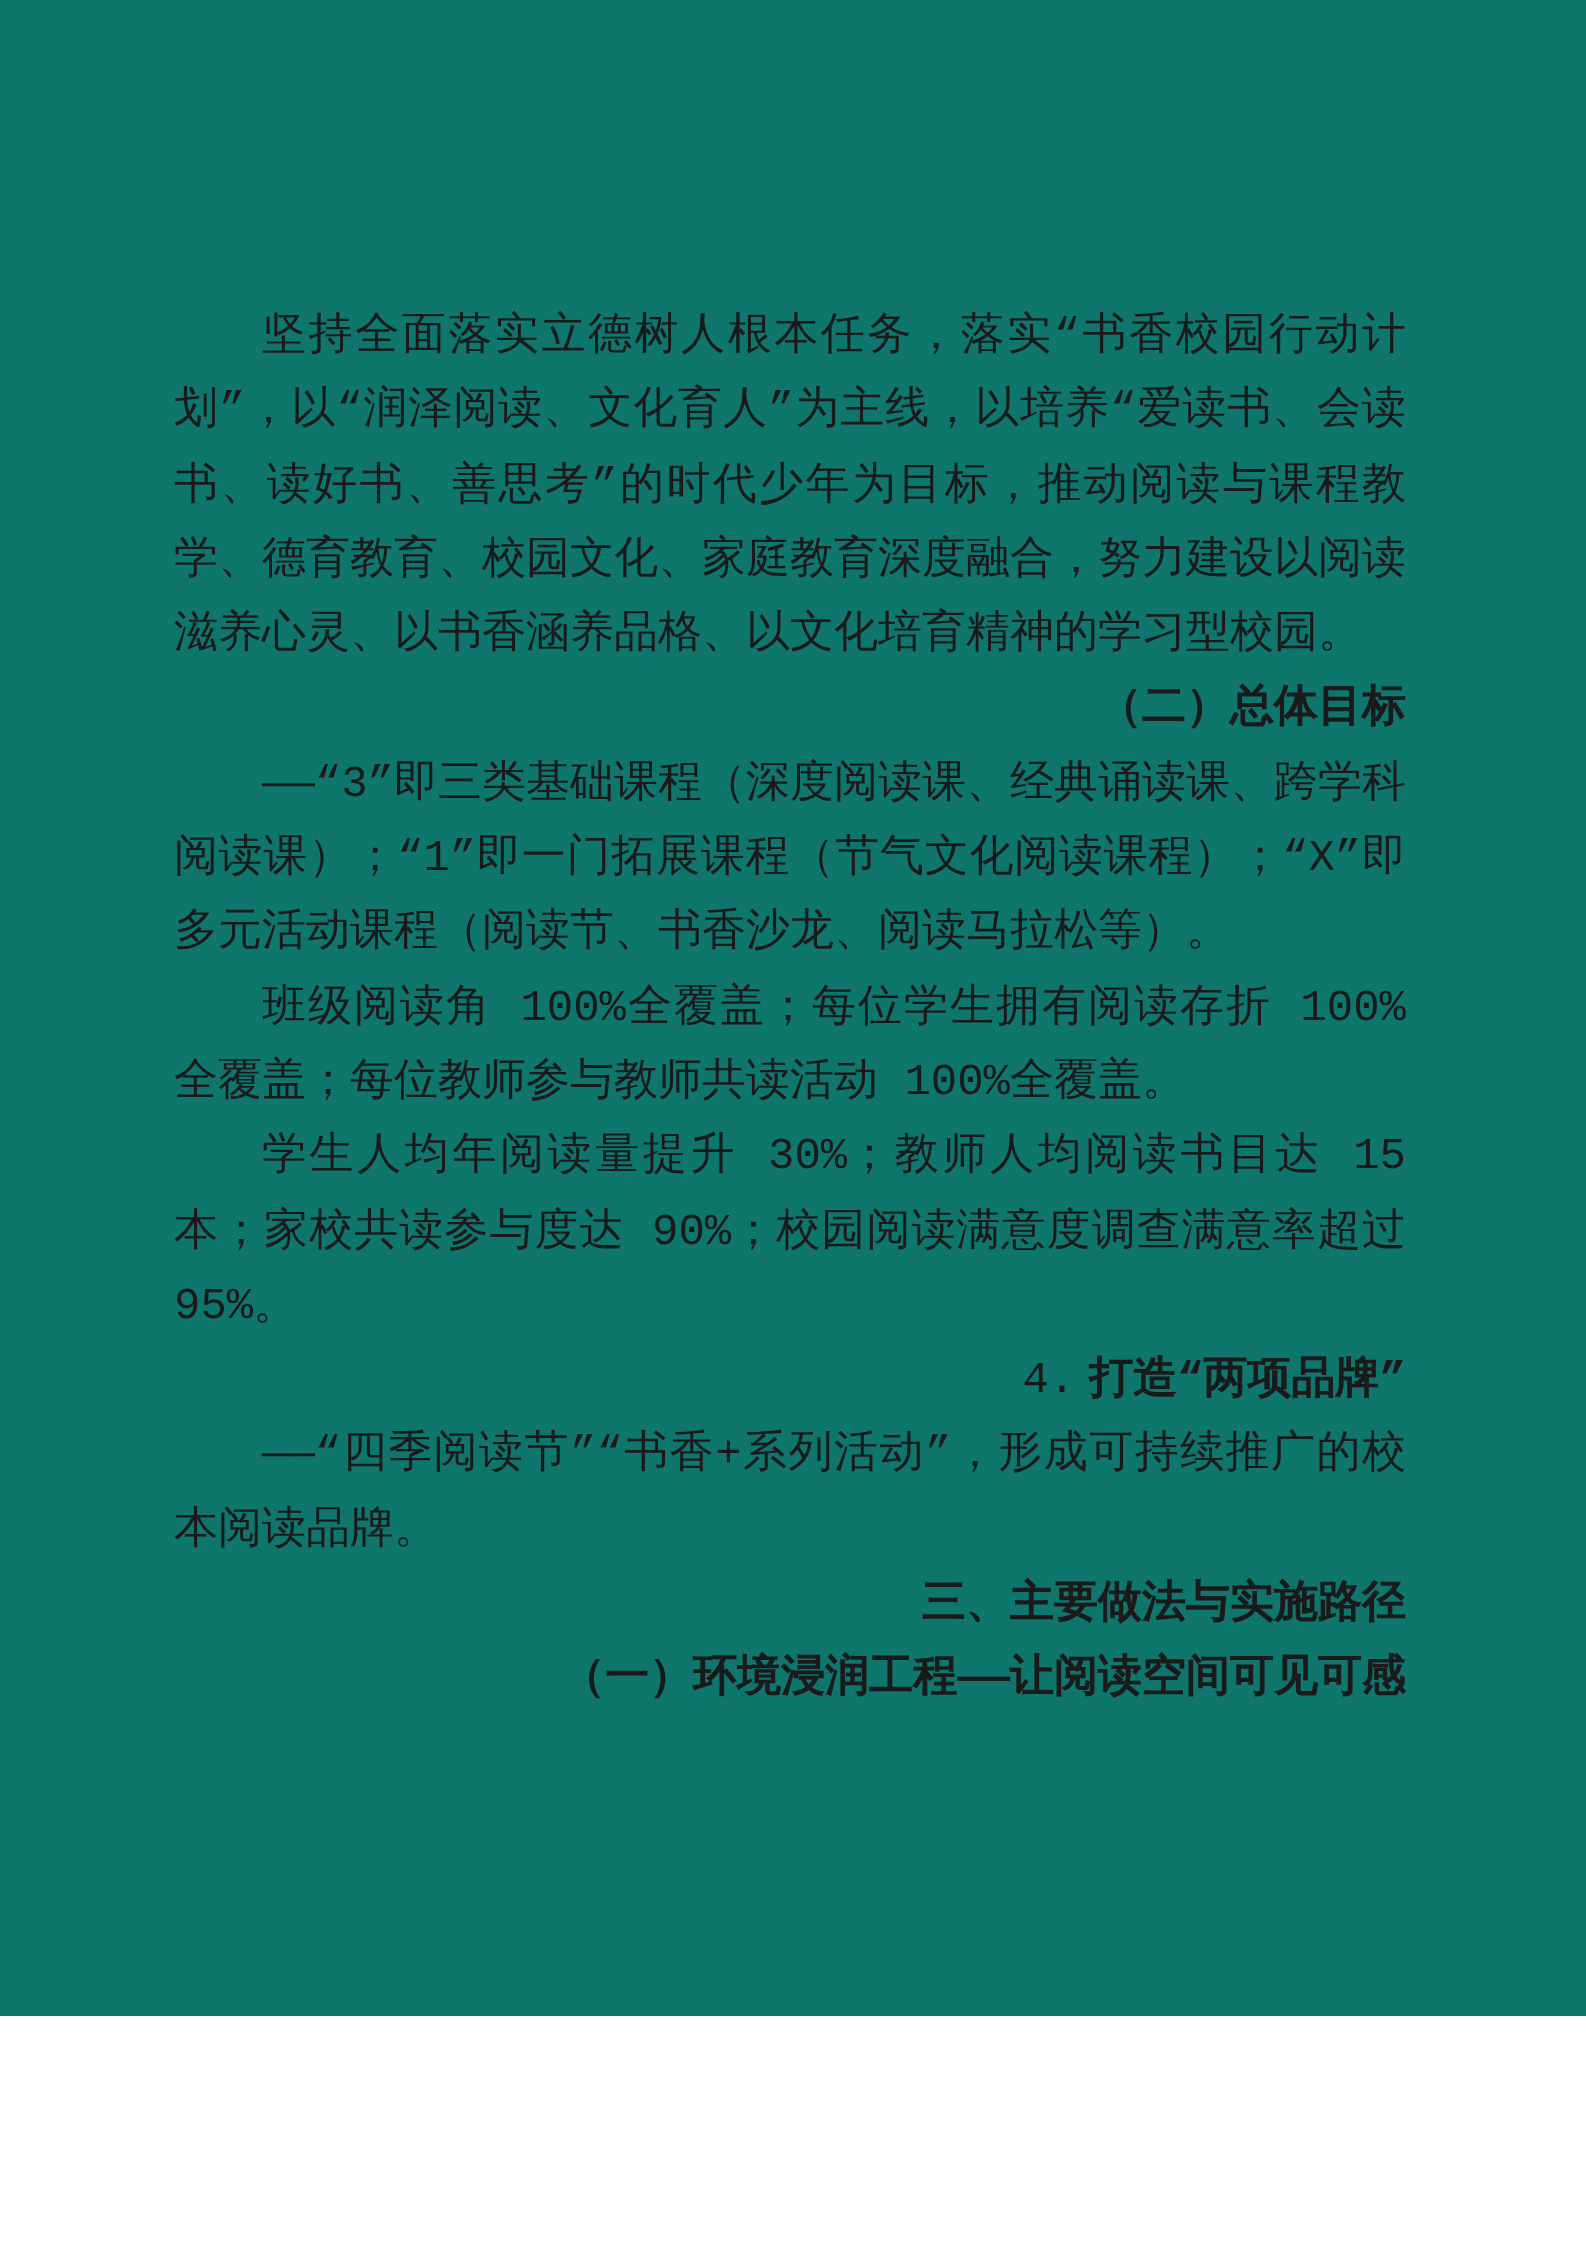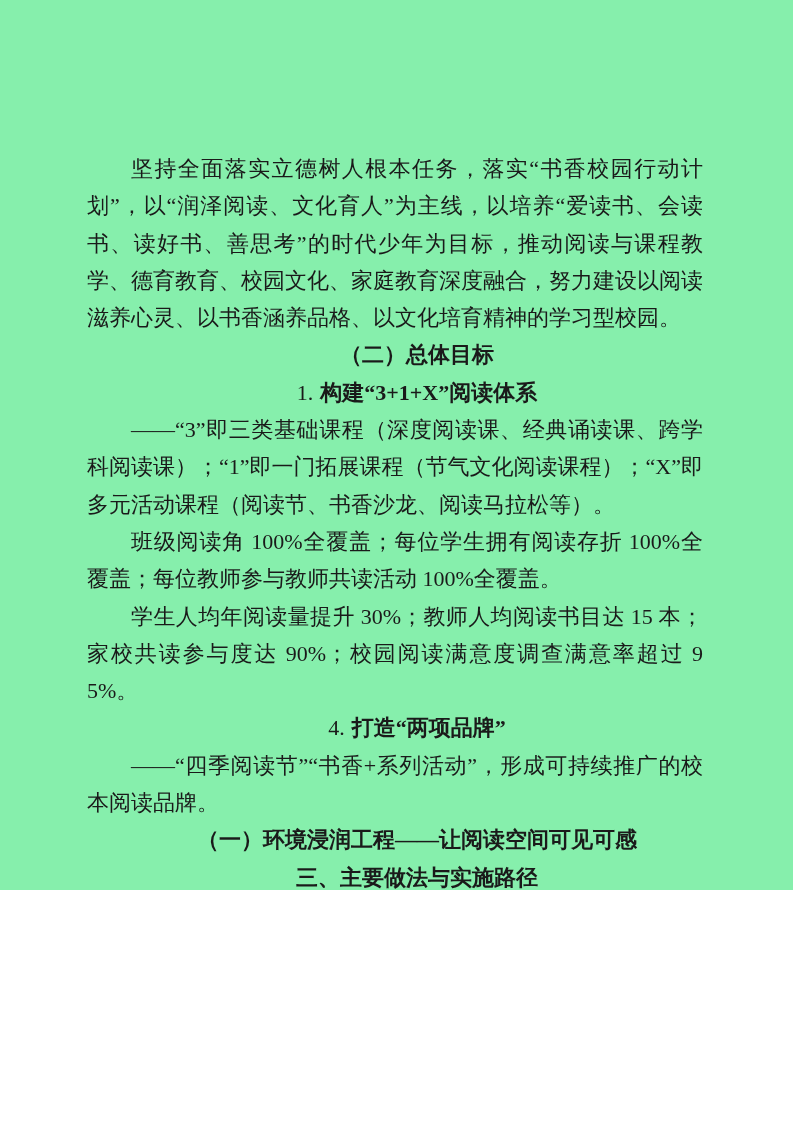--- a/index.html
+++ b/index.html
@@ -3,74 +3,73 @@
 <meta charset="utf-8">
 <style>
   html, body {
     margin: 0;
     padding: 0;
     background: #ffffff;
   }
   .page {
     position: relative;
     width: 793px;
-    height: 890px;
-    background: #86efac;
+    height: 1008px;
+    background: #0f766e;
     overflow: hidden;
-    font-family: Liberation Serif, serif;
+    font-family: Liberation Mono, monospace;
   }
   .content {
     position: absolute;
     left: 87px;
     top: 150px;
     width: 616px;
     color: #1a1a1a;
     font-size: 22px;
     line-height: 37.3px;
     text-align: justify;
     text-justify: inter-character;
   }
   .content p {
     margin: 0;
     padding: 0;
     text-indent: 2em;
     word-break: break-all;
   }
   .content p.heading {
     font-weight: 700;
-    text-align: center;
+    text-align: right;
   }
   .heading-num {
     font-weight: 400;
     margin-right: 7px;
   }
 </style>
 </head>
 <body>
 
 <div class="page">
   <div class="content">
 
     <p class="body">坚持全面落实立德树人根本任务，落实“书香校园行动计划”，以“润泽阅读、文化育人”为主线，以培养“爱读书、会读书、读好书、善思考”的时代少年为目标，推动阅读与课程教学、德育教育、校园文化、家庭教育深度融合，努力建设以阅读滋养心灵、以书香涵养品格、以文化培育精神的学习型校园。</p>
 
     <p class="heading">（二）总体目标</p>
 
-    <p class="heading"><span class="heading-num">1.</span><span>构建“3+1+X”阅读体系</span></p>
 
     <p class="body">——“3”即三类基础课程（深度阅读课、经典诵读课、跨学科阅读课）；“1”即一门拓展课程（节气文化阅读课程）；“X”即多元活动课程（阅读节、书香沙龙、阅读马拉松等）。</p>
 
 
     <p class="body">班级阅读角 100%全覆盖；每位学生拥有阅读存折 100%全覆盖；每位教师参与教师共读活动 100%全覆盖。</p>
 
 
     <p class="body">学生人均年阅读量提升 30%；教师人均阅读书目达 15 本；家校共读参与度达 90%；校园阅读满意度调查满意率超过 95%。</p>
 
     <p class="heading"><span class="heading-num">4.</span><span>打造“两项品牌”</span></p>
 
     <p class="body">——“四季阅读节”“书香+系列活动”，形成可持续推广的校本阅读品牌。</p>
 
+    <p class="heading">三、主要做法与实施路径</p>
+
     <p class="heading">（一）环境浸润工程——让阅读空间可见可感</p>
-
-    <p class="heading">三、主要做法与实施路径</p>
 
 
   </div>
 </div>
 
 </body></html>

